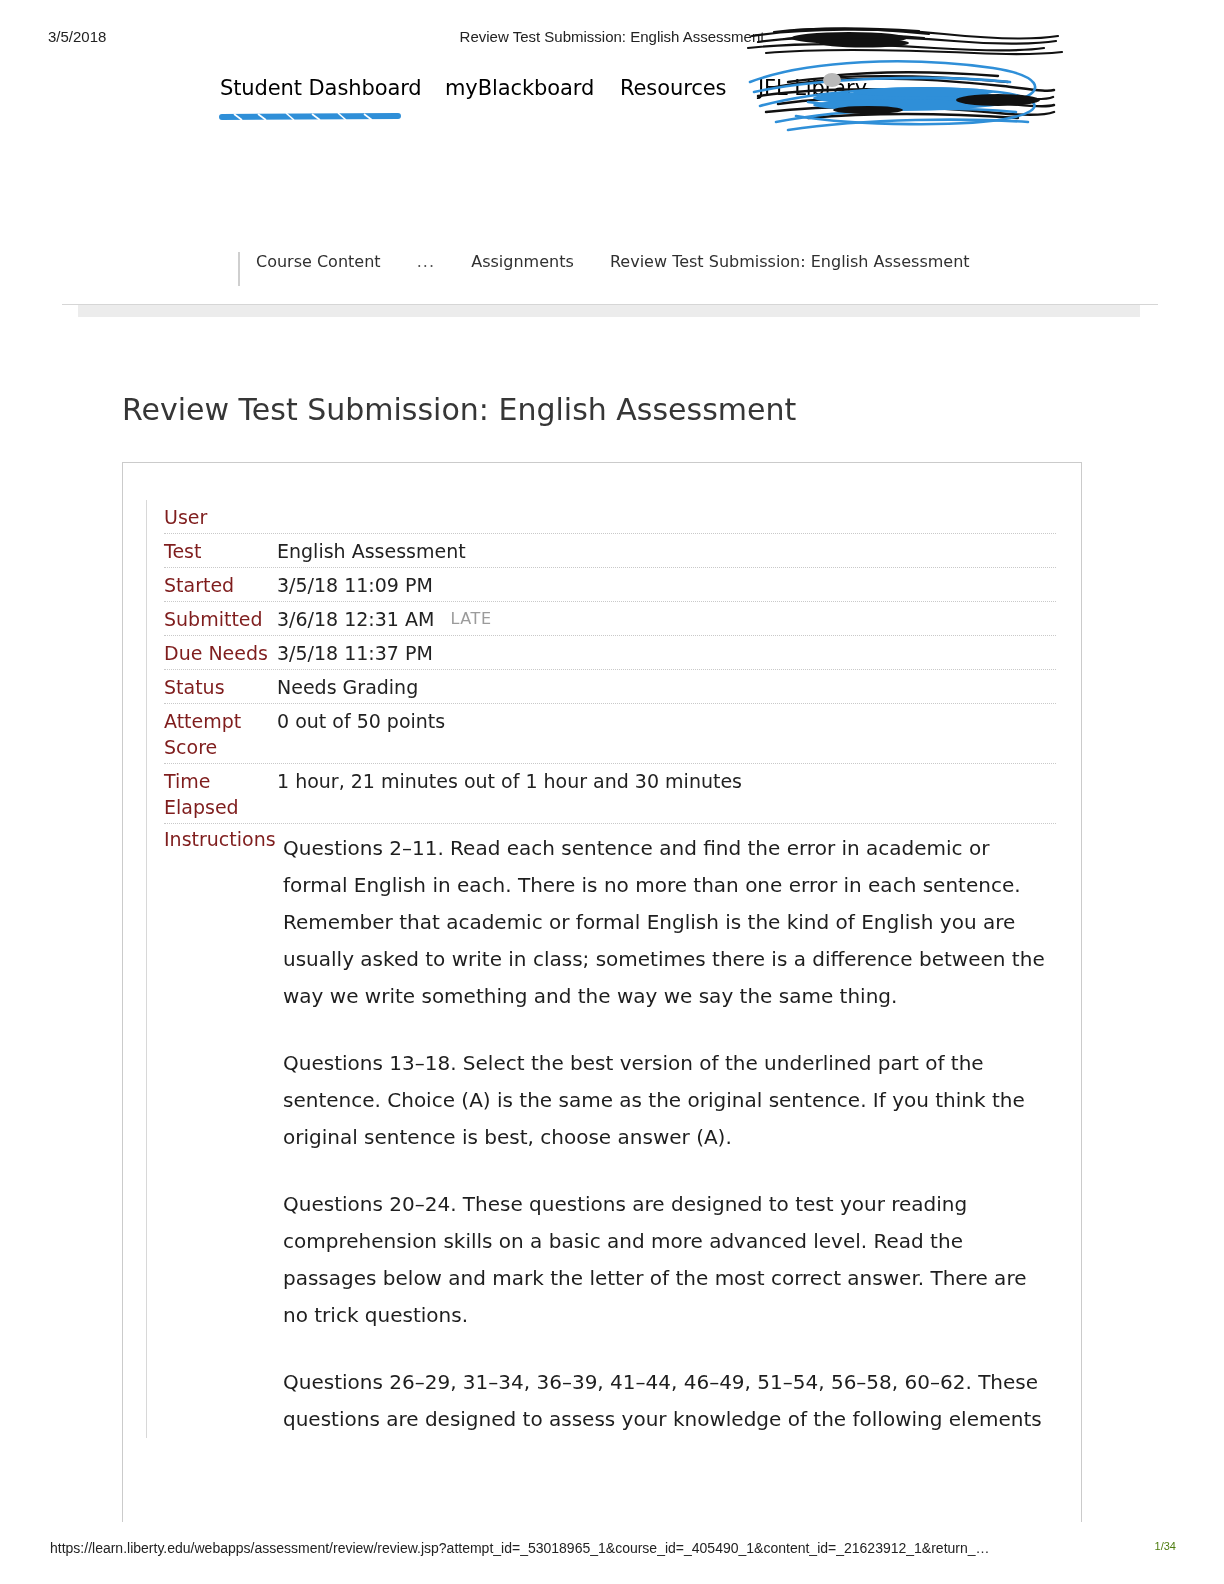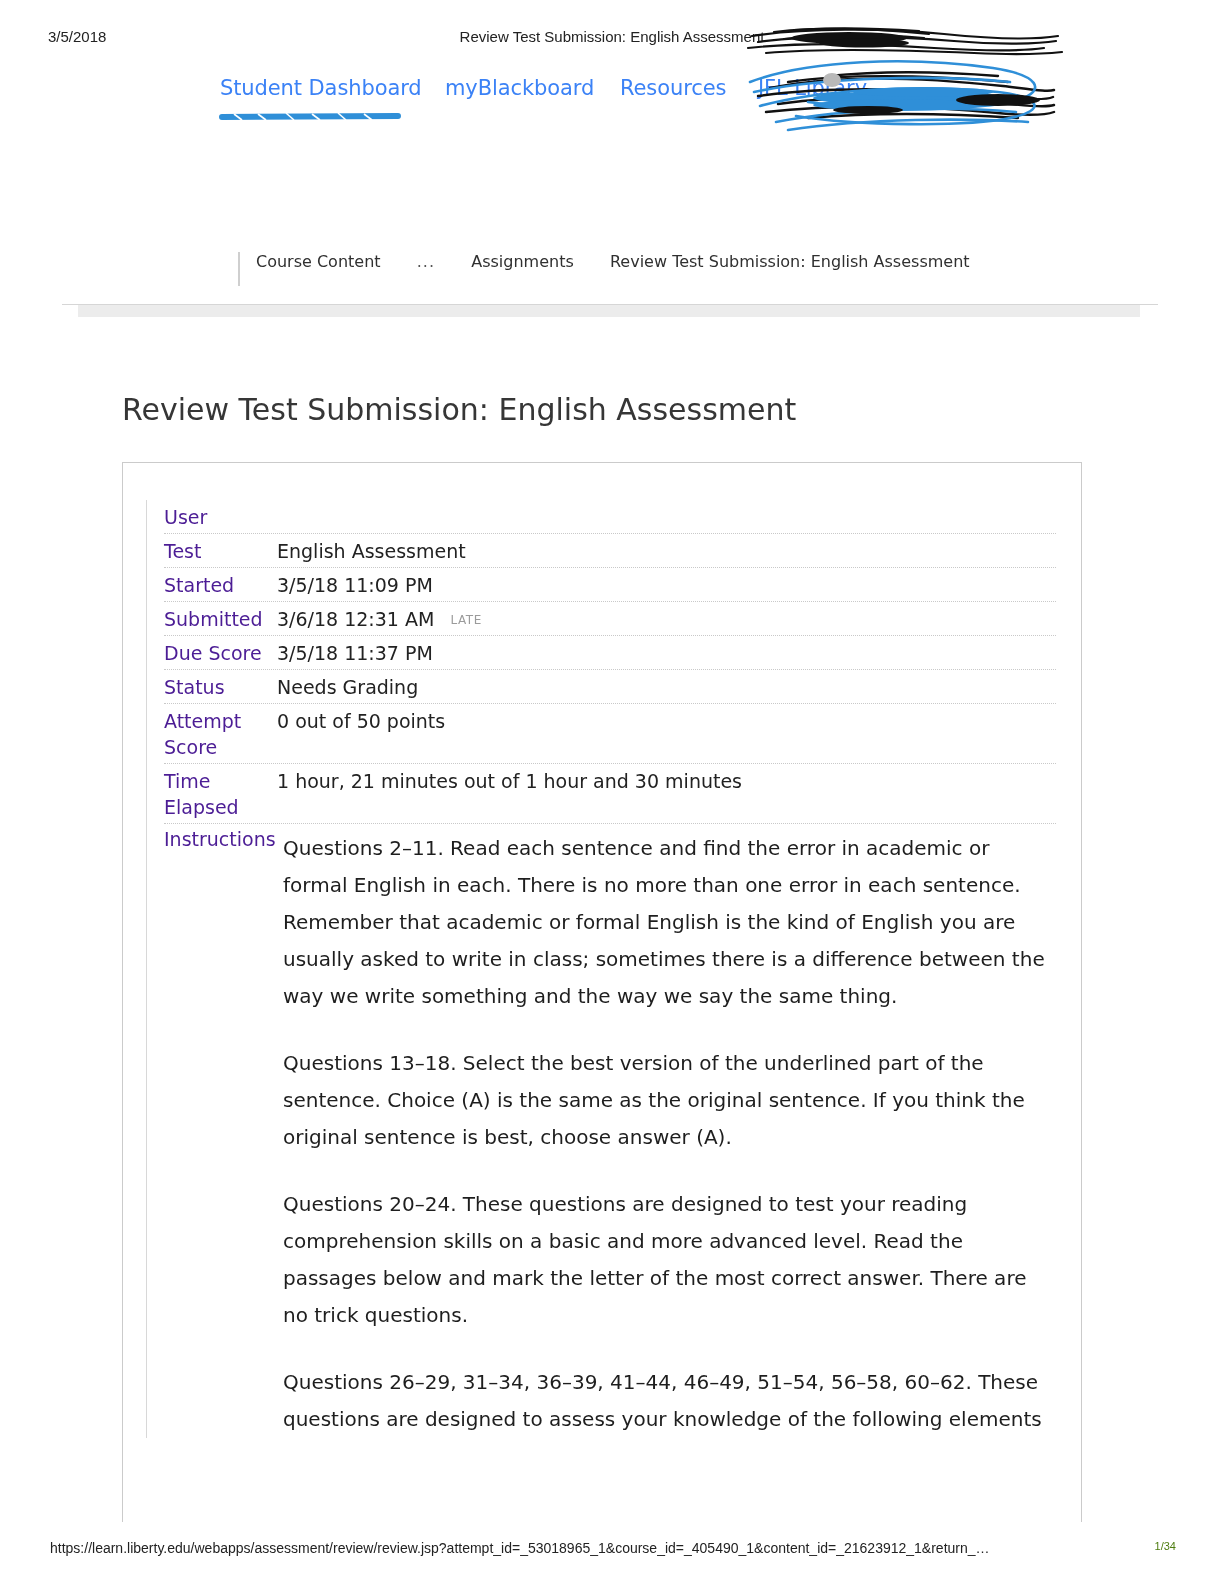--- a/index.html
+++ b/index.html
@@ -37,21 +37,21 @@
 
   
   .site-nav {
     position: absolute;
     top: 76px; left: 0; width: 1224px;
     height: 46px;
   }
   .nav-link {
     position: absolute;
     font-size: 21px;
-    color: #3b82f6;
+    color: #000000;
     font-family: "DejaVu Sans", sans-serif;
     white-space: nowrap;
     letter-spacing: -0.1px;
   }
   .nav-link.n0 { left: 220px; top: 0; }
   .nav-link.n1 { left: 445px; top: 0; }
   .nav-link.n2 { left: 620px; top: 0; }
   .nav-link.n3 { left: 758px; top: 0; }
 
   
@@ -120,39 +120,39 @@
     align-items: flex-start;
     border-bottom: 1px dotted #c9c9c9;
     min-height: 34px;
     padding-top: 2px;
   }
   .row:last-child { border-bottom: none; }
   .row .lbl {
     width: 113px;
     flex: 0 0 113px;
     font-size: 19px;
-    color: #4c1d95;
+    color: #7f1d1d;
     font-family: "DejaVu Sans", sans-serif;
     line-height: 1.38;
     padding-top: 2px;
   }
   .row .val {
     flex: 1;
     font-size: 19px;
     color: #222;
     font-family: "DejaVu Sans", sans-serif;
     line-height: 1.38;
     padding-top: 2px;
     position: relative;
   }
   .row.tall { min-height: 60px; }
   .badge-late {
     display: inline-block;
     margin-left: 16px;
-    font-size: 12px;
+    font-size: 16px;
     letter-spacing: 0.6px;
     color: #9b9b9b;
     font-family: "DejaVu Sans", sans-serif;
     vertical-align: 2px;
   }
 
   
   .row.instructions { border-bottom: none; align-items: flex-start; }
   .row.instructions .lbl { padding-top: 0px; }
   .instr-body {
@@ -360,21 +360,21 @@
   </div>
 
   <div class="row">
     <div class="lbl">Submitted</div>
     <div class="val">
       <span>3/6/18 12:31 AM</span><span class="badge-late">LATE</span>
     </div>
   </div>
 
   <div class="row">
-    <div class="lbl">Due Score</div>
+    <div class="lbl">Due Needs</div>
     <div class="val">3/5/18 11:37 PM</div>
   </div>
 
   <div class="row">
     <div class="lbl">Status</div>
     <div class="val">Needs Grading</div>
   </div>
 
   <div class="row tall">
     <div class="lbl">Attempt Score</div>

